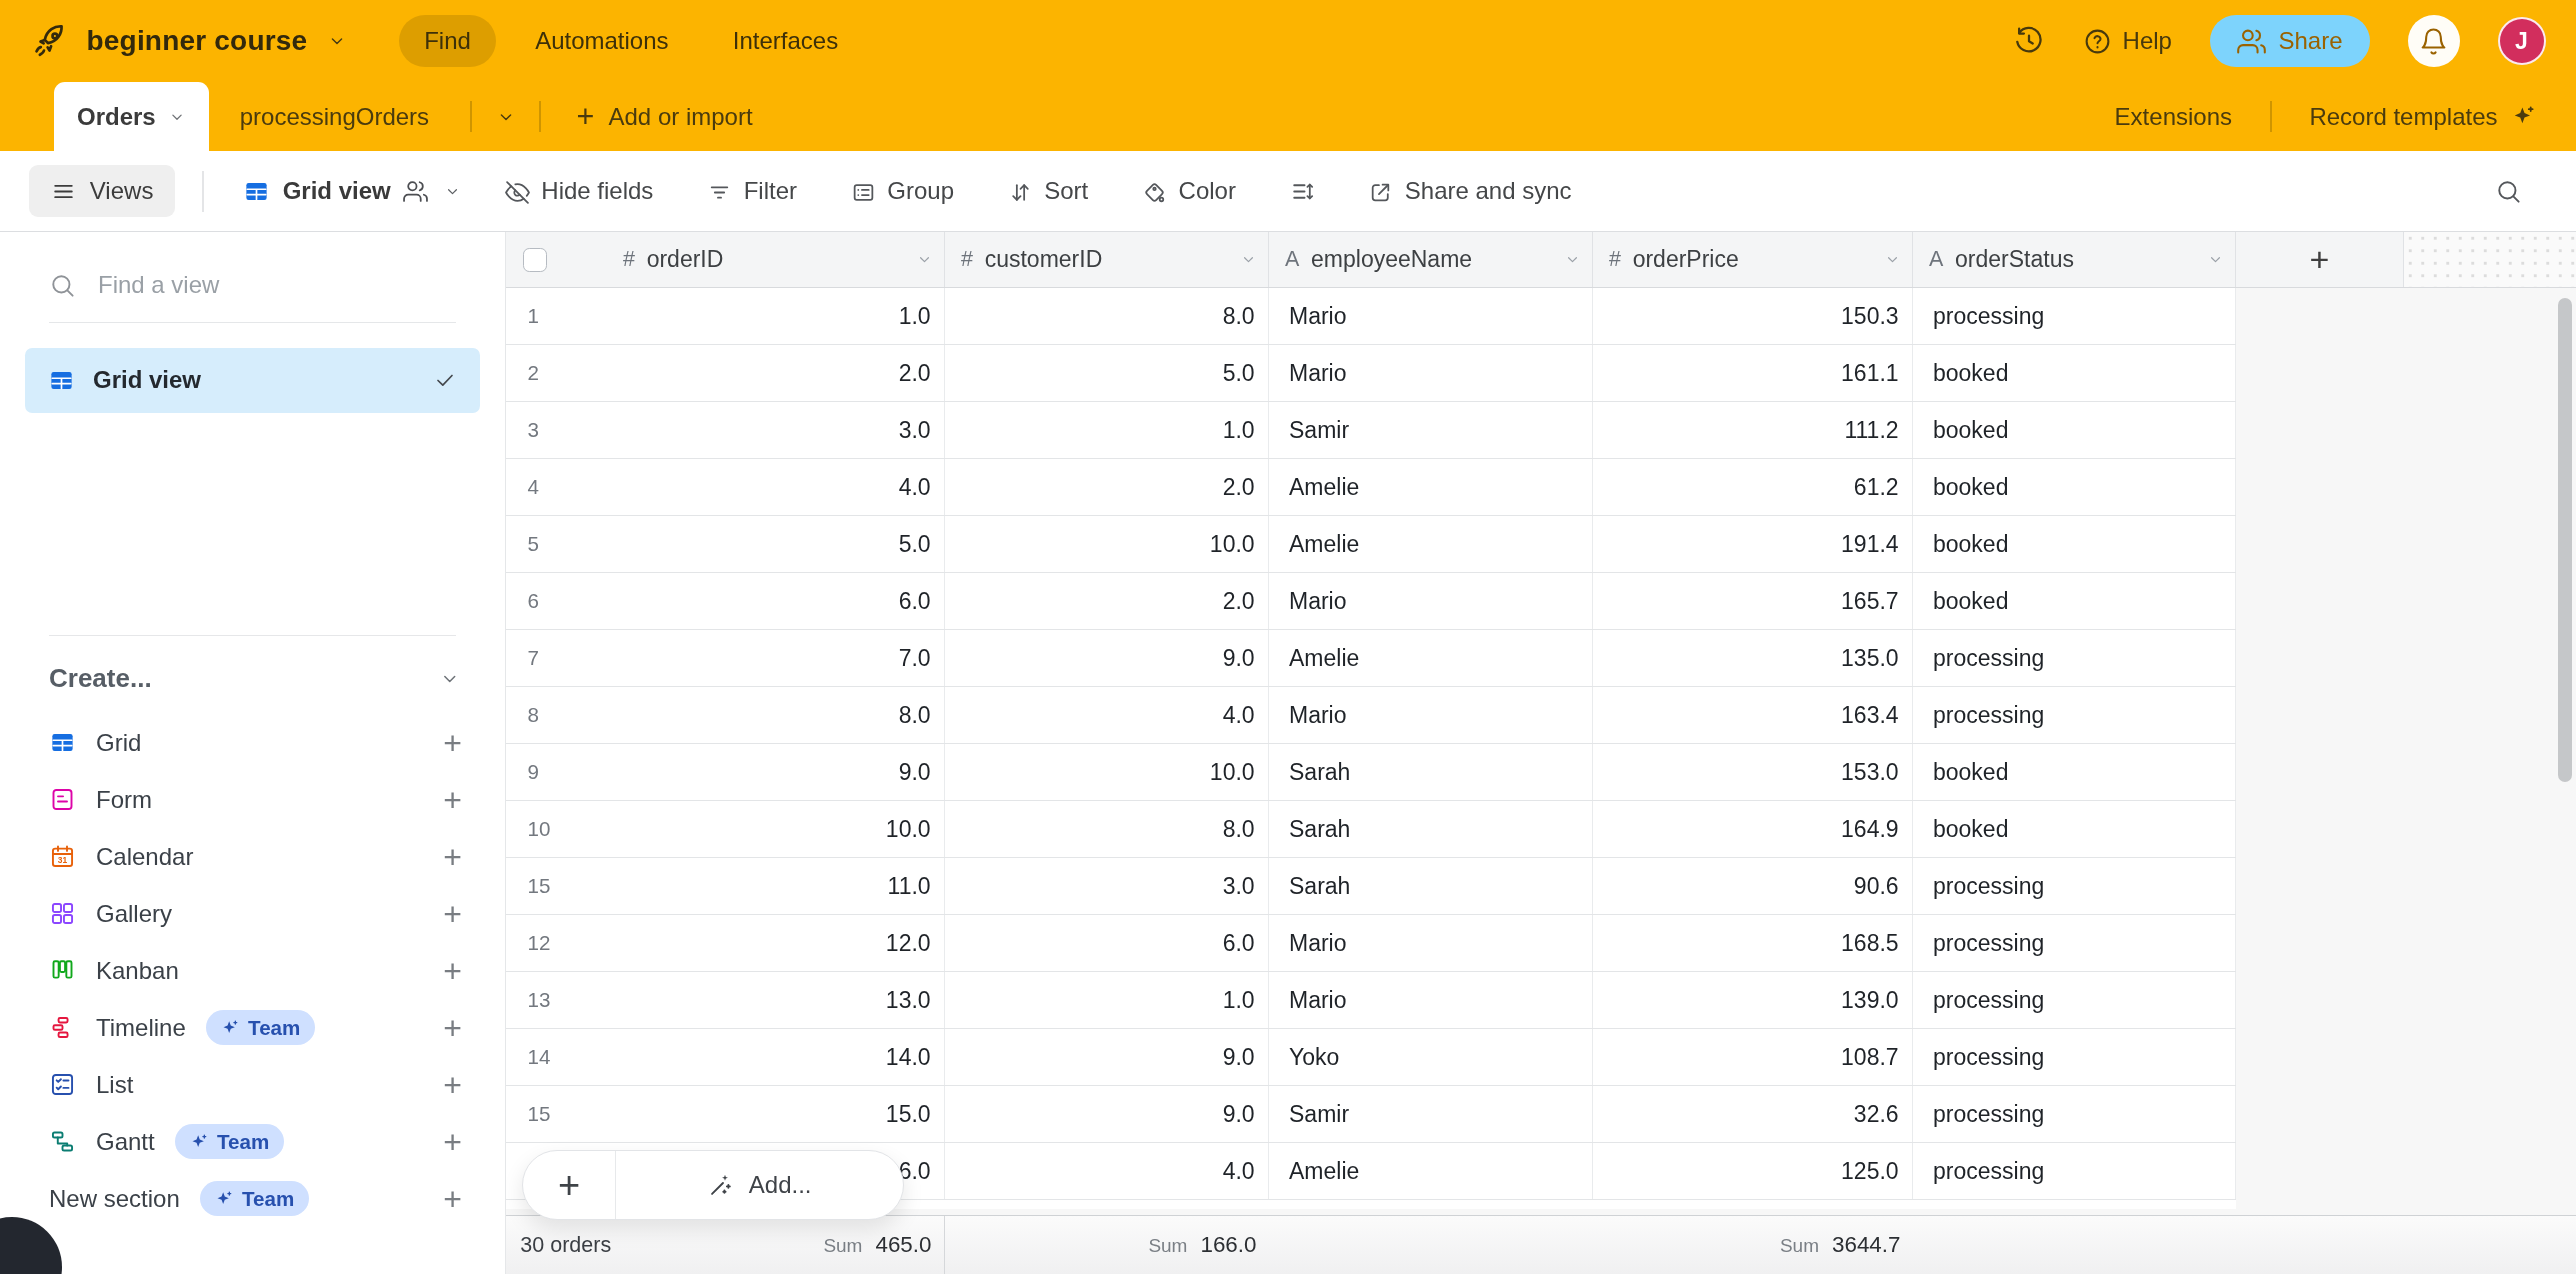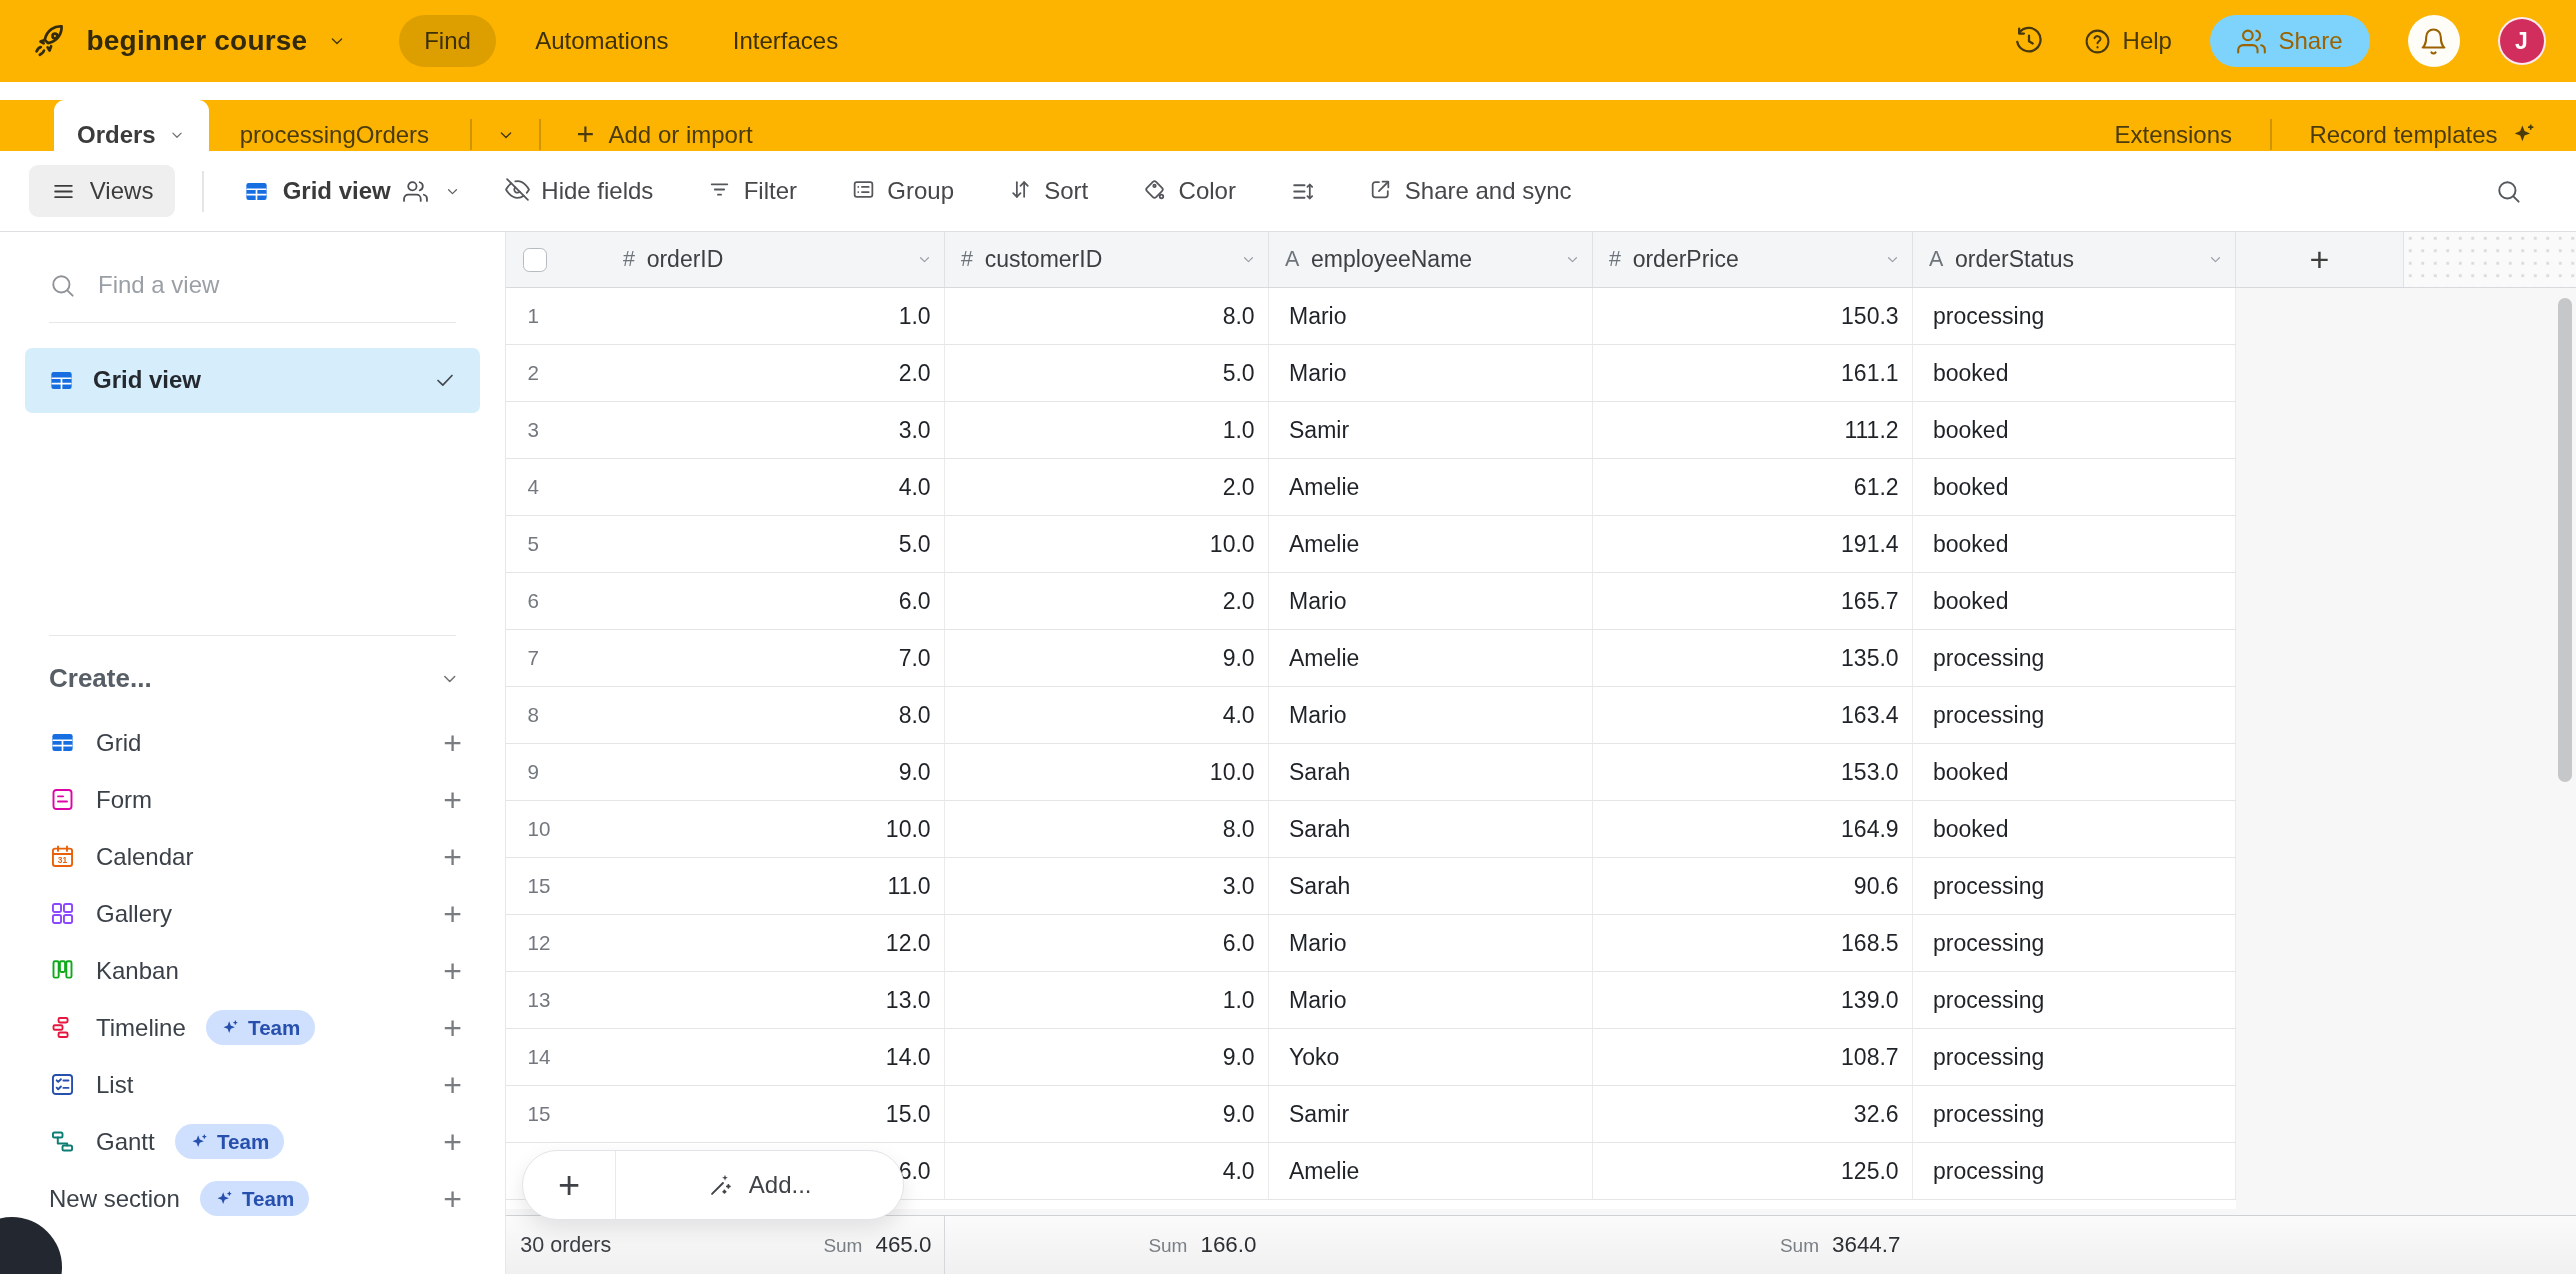--- a/index.html
+++ b/index.html
@@ -33,21 +33,21 @@
   }
   .bell-wrap{width:52px;height:52px;border-radius:50%;background:#FFFDF7;display:flex;align-items:center;justify-content:center;color:#9A6200;}
   .avatar{
     width:48px;height:48px;border-radius:50%;background:#D22E5D;color:#fff;
     display:flex;align-items:center;justify-content:center;font-size:23px;font-weight:600;
     border:2.7px solid rgba(255,255,255,0.9);box-sizing:border-box;
   }
 
   
   #tabbar{
-    position:absolute;left:0;top:100px;width:2576px;height:69px;
+    position:absolute;left:0;top:82px;width:2576px;height:69px;
     background:#FCB400;display:flex;align-items:center;padding-left:54px;box-sizing:border-box;
   }
   .table-tab{font-size:24px;color:#4a3b0e;padding:0 30.5px;height:100%;display:flex;align-items:center;gap:12.5px;}
   .table-tab.active{
     background:#ffffff;border-radius:10.8px 10.8px 0 0;font-weight:600;color:#3b3b3b;padding:0 23px;
   }
   .table-tab.active .chev{color:#6f7276;}
   .vsep{width:1.8px;height:30.5px;background:rgba(70,54,0,0.25);margin:0 10.8px;}
   .tab-chev{color:#4a3b0e;padding:0 12.5px;}
   .add-import{display:flex;align-items:center;gap:14.3px;font-size:24px;color:#4a3b0e;padding:0 25px;}
@@ -61,21 +61,21 @@
     border-bottom:0.9px solid #dcdee1;display:flex;align-items:center;padding:0 29px;box-sizing:border-box;
   }
   .views-pill{
     display:flex;align-items:center;gap:14.3px;background:#efefef;border-radius:9px;height:52px;
     padding:0 21.5px;font-size:24px;font-weight:500;color:#3c3c3c;
   }
   .tb-sep{width:1.8px;height:41px;background:#e4e5e7;margin:0 27px;}
   .gridview-ctl{display:flex;align-items:center;gap:12.5px;padding:0 12.5px;margin-right:20px;font-size:24px;font-weight:600;color:#3a3a3a;}
   .gridview-ctl .users{color:#4c4e52;}
   .gridview-ctl .chev{color:#5c5f63;margin-left:3.6px;}
-  .tb-btn{display:flex;align-items:flex-start;gap:11.7px;font-size:24px;color:#454749;padding:0 10.8px;margin-right:32px;}
+  .tb-btn{display:flex;align-items:flex-end;gap:11.7px;font-size:24px;color:#454749;padding:0 10.8px;margin-right:32px;}
   .tb-btn .ico{color:#54575b;}
   #toolbar .spacer{flex:1;}
   .tb-search{color:#54575b;margin-right:25px;}
 
   
   #sidebar{
     position:absolute;left:0;top:232px;width:506px;height:1042px;background:#fff;
     border-right:0.9px solid #e5e7e9;box-sizing:border-box;
   }
   .find-row{margin:38px 49px 0;display:flex;align-items:center;gap:20px;padding-bottom:21.5px;border-bottom:1.3px solid #e5e7e9;}

